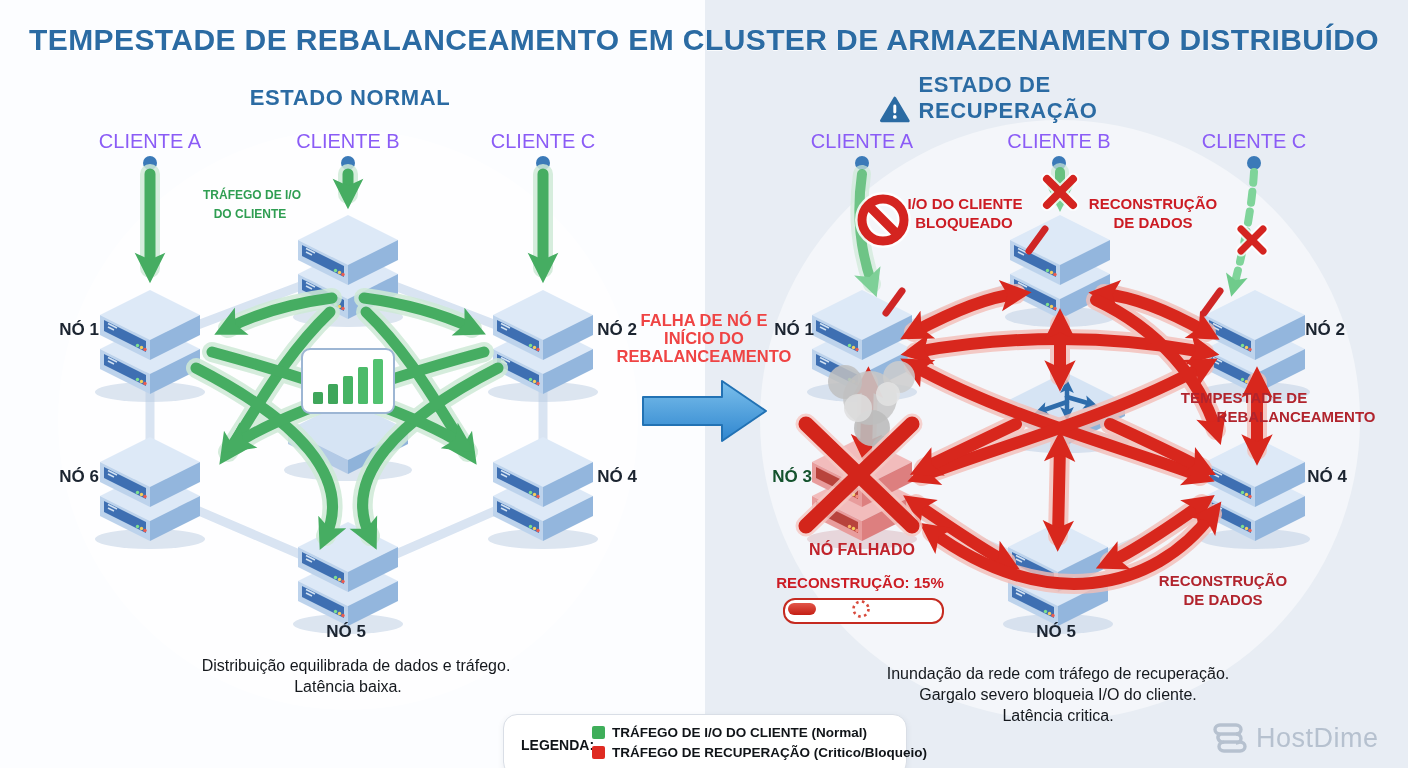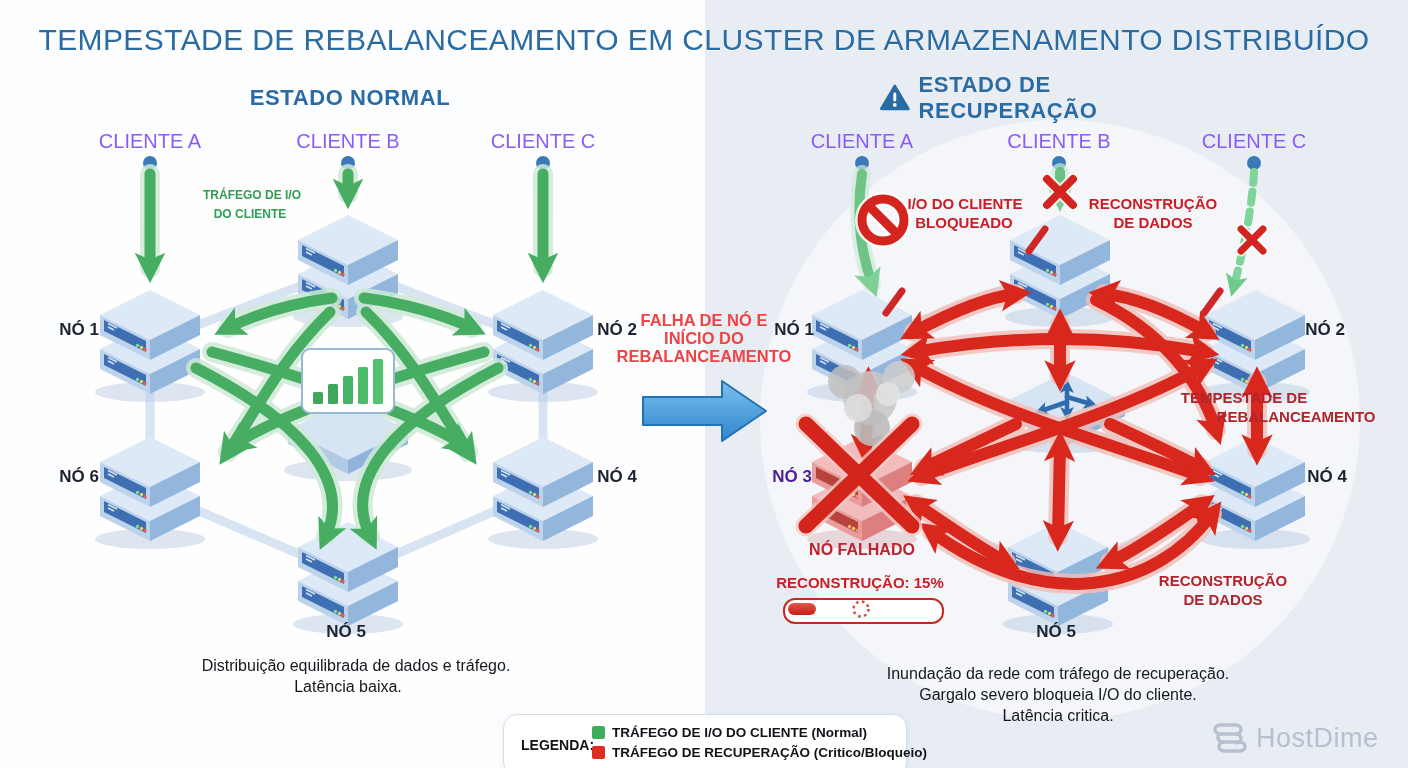--- a/index.html
+++ b/index.html
@@ -1,32 +1,32 @@
 <!DOCTYPE html>
 <html><head>
 <meta charset="utf-8">
 <style>
   html,body{margin:0;padding:0;background:#ffffff;}
   .stage{position:relative;width:1408px;height:768px;overflow:hidden;
          font-family:"Liberation Sans",sans-serif;background:#fcfdff;}
   .stage svg.canvas{position:absolute;left:0;top:0;}
   .lbl{position:absolute;transform:translate(-50%,-50%);white-space:nowrap;line-height:1.15;}
-  .title{font-size:30px;font-weight:normal;color:#2b6ba3;letter-spacing:.4px;
+  .title{font-size:30px;font-weight:bold;color:#2b6ba3;letter-spacing:.4px;
          text-shadow:0 1px 0 rgba(255,255,255,.8);}
   .h2{font-size:22px;font-weight:bold;color:#2b6ba3;letter-spacing:.6px;}
   .client{font-size:20px;font-weight:normal;color:#8b5cf6;}
   .nodelbl{font-size:17px;font-weight:bold;color:#1b2430;}
-  .nodelbl-red{font-size:17px;font-weight:bold;color:#4c1d95;}
+  .nodelbl-red{font-size:17px;font-weight:bold;color:#14532d;}
   .greenlbl{font-size:12px;font-weight:bold;color:#2f9e52;}
   .translbl{font-size:16.5px;font-weight:bold;color:#ef4444;}
   .redlbl{font-size:15px;font-weight:bold;color:#cc1c24;}
   .redlbl2{font-size:15px;font-weight:bold;color:#b1242d;}
   .redlbl3{font-size:16px;font-weight:bold;color:#c0232b;}
   .cap{font-size:16px;color:#14181d;}
-  .heading-row{position:absolute;transform:translate(-50%,-50%);display:flex;align-items:center;gap:9px;}
+  .heading-row{position:absolute;transform:translate(-50%,-50%);display:flex;align-items:flex-end;gap:9px;}
   .legend-box{position:absolute;left:503px;top:714px;width:402px;height:60px;background:#ffffff;
               border:1.5px solid #d9dee6;border-radius:14px;box-shadow:0 2px 6px rgba(40,60,90,.08);}
   .legend-label{position:absolute;left:17px;top:22px;font-size:14px;font-weight:bold;color:#101418;}
   .legend-row{position:absolute;left:88px;display:flex;align-items:center;gap:7px;height:16px;}
   .legend-sq{width:13px;height:13px;border-radius:2px;flex:0 0 auto;}
   .sq-green{background:#3fae5a;}
   .sq-red{background:#df2b22;}
   .legend-text{font-size:13.5px;font-weight:600;color:#101418;white-space:nowrap;}
   .progress{position:absolute;left:783px;top:598px;width:157px;height:22px;background:#ffffff;
             border:2px solid #c52a20;border-radius:12px;}

